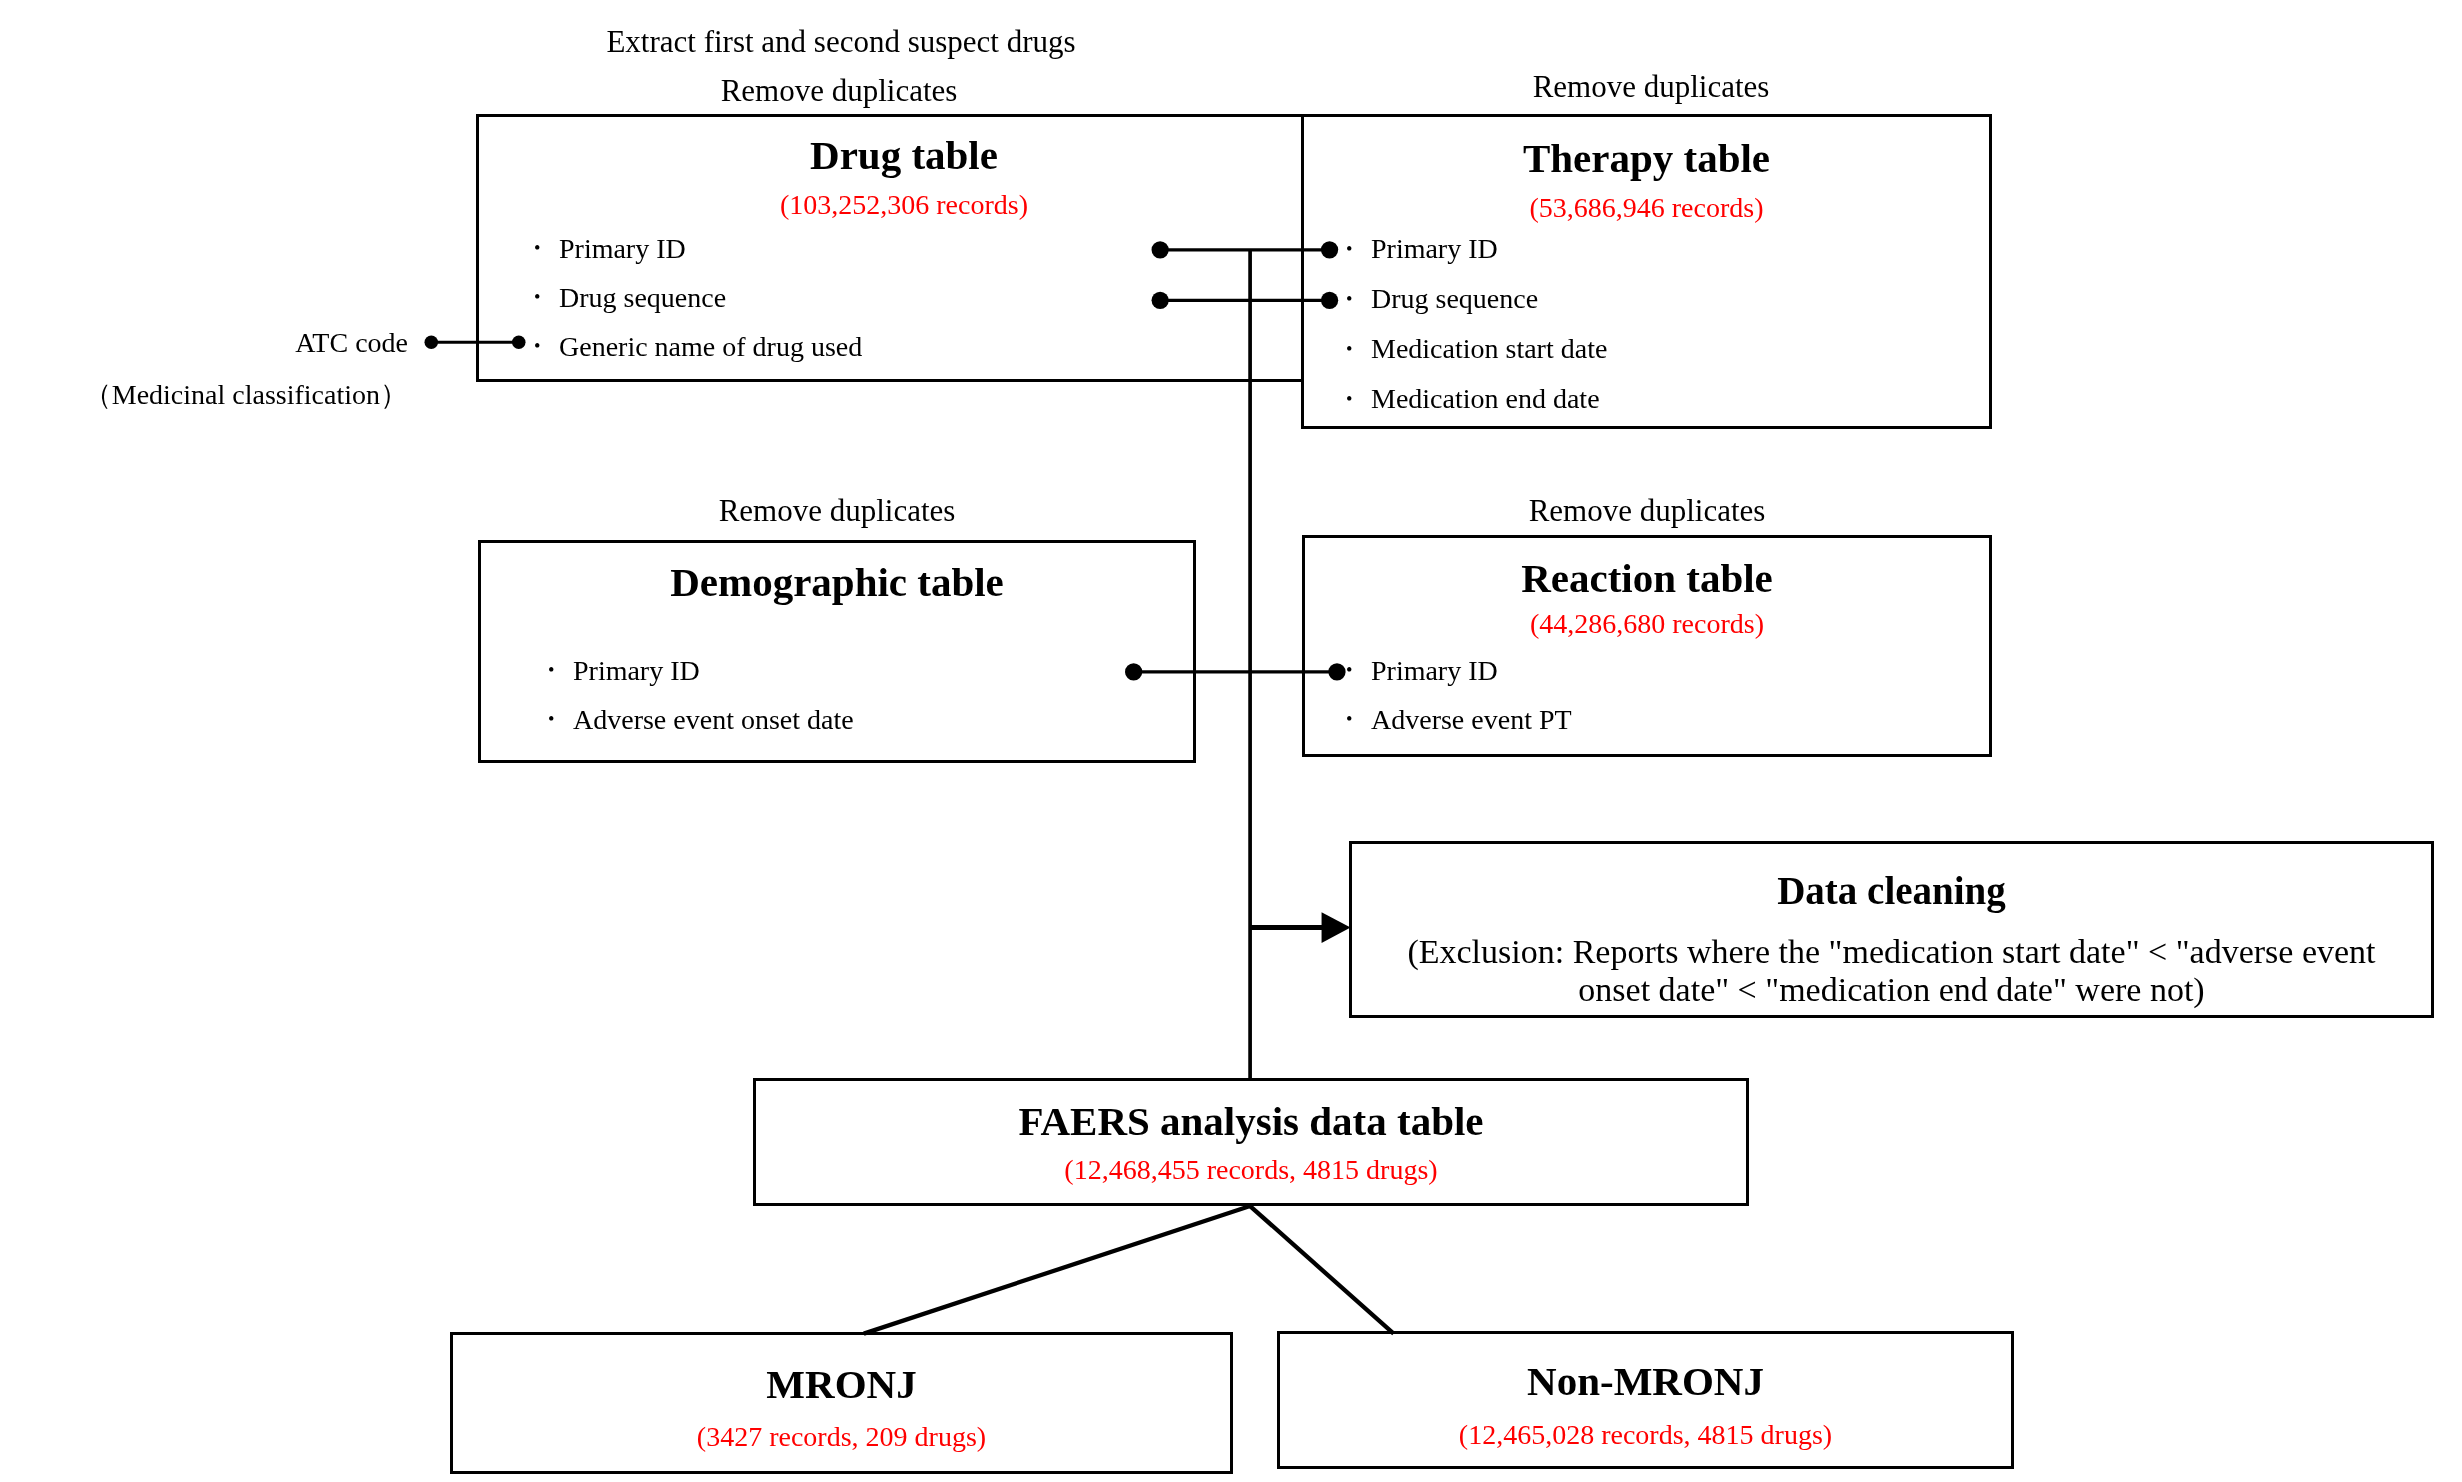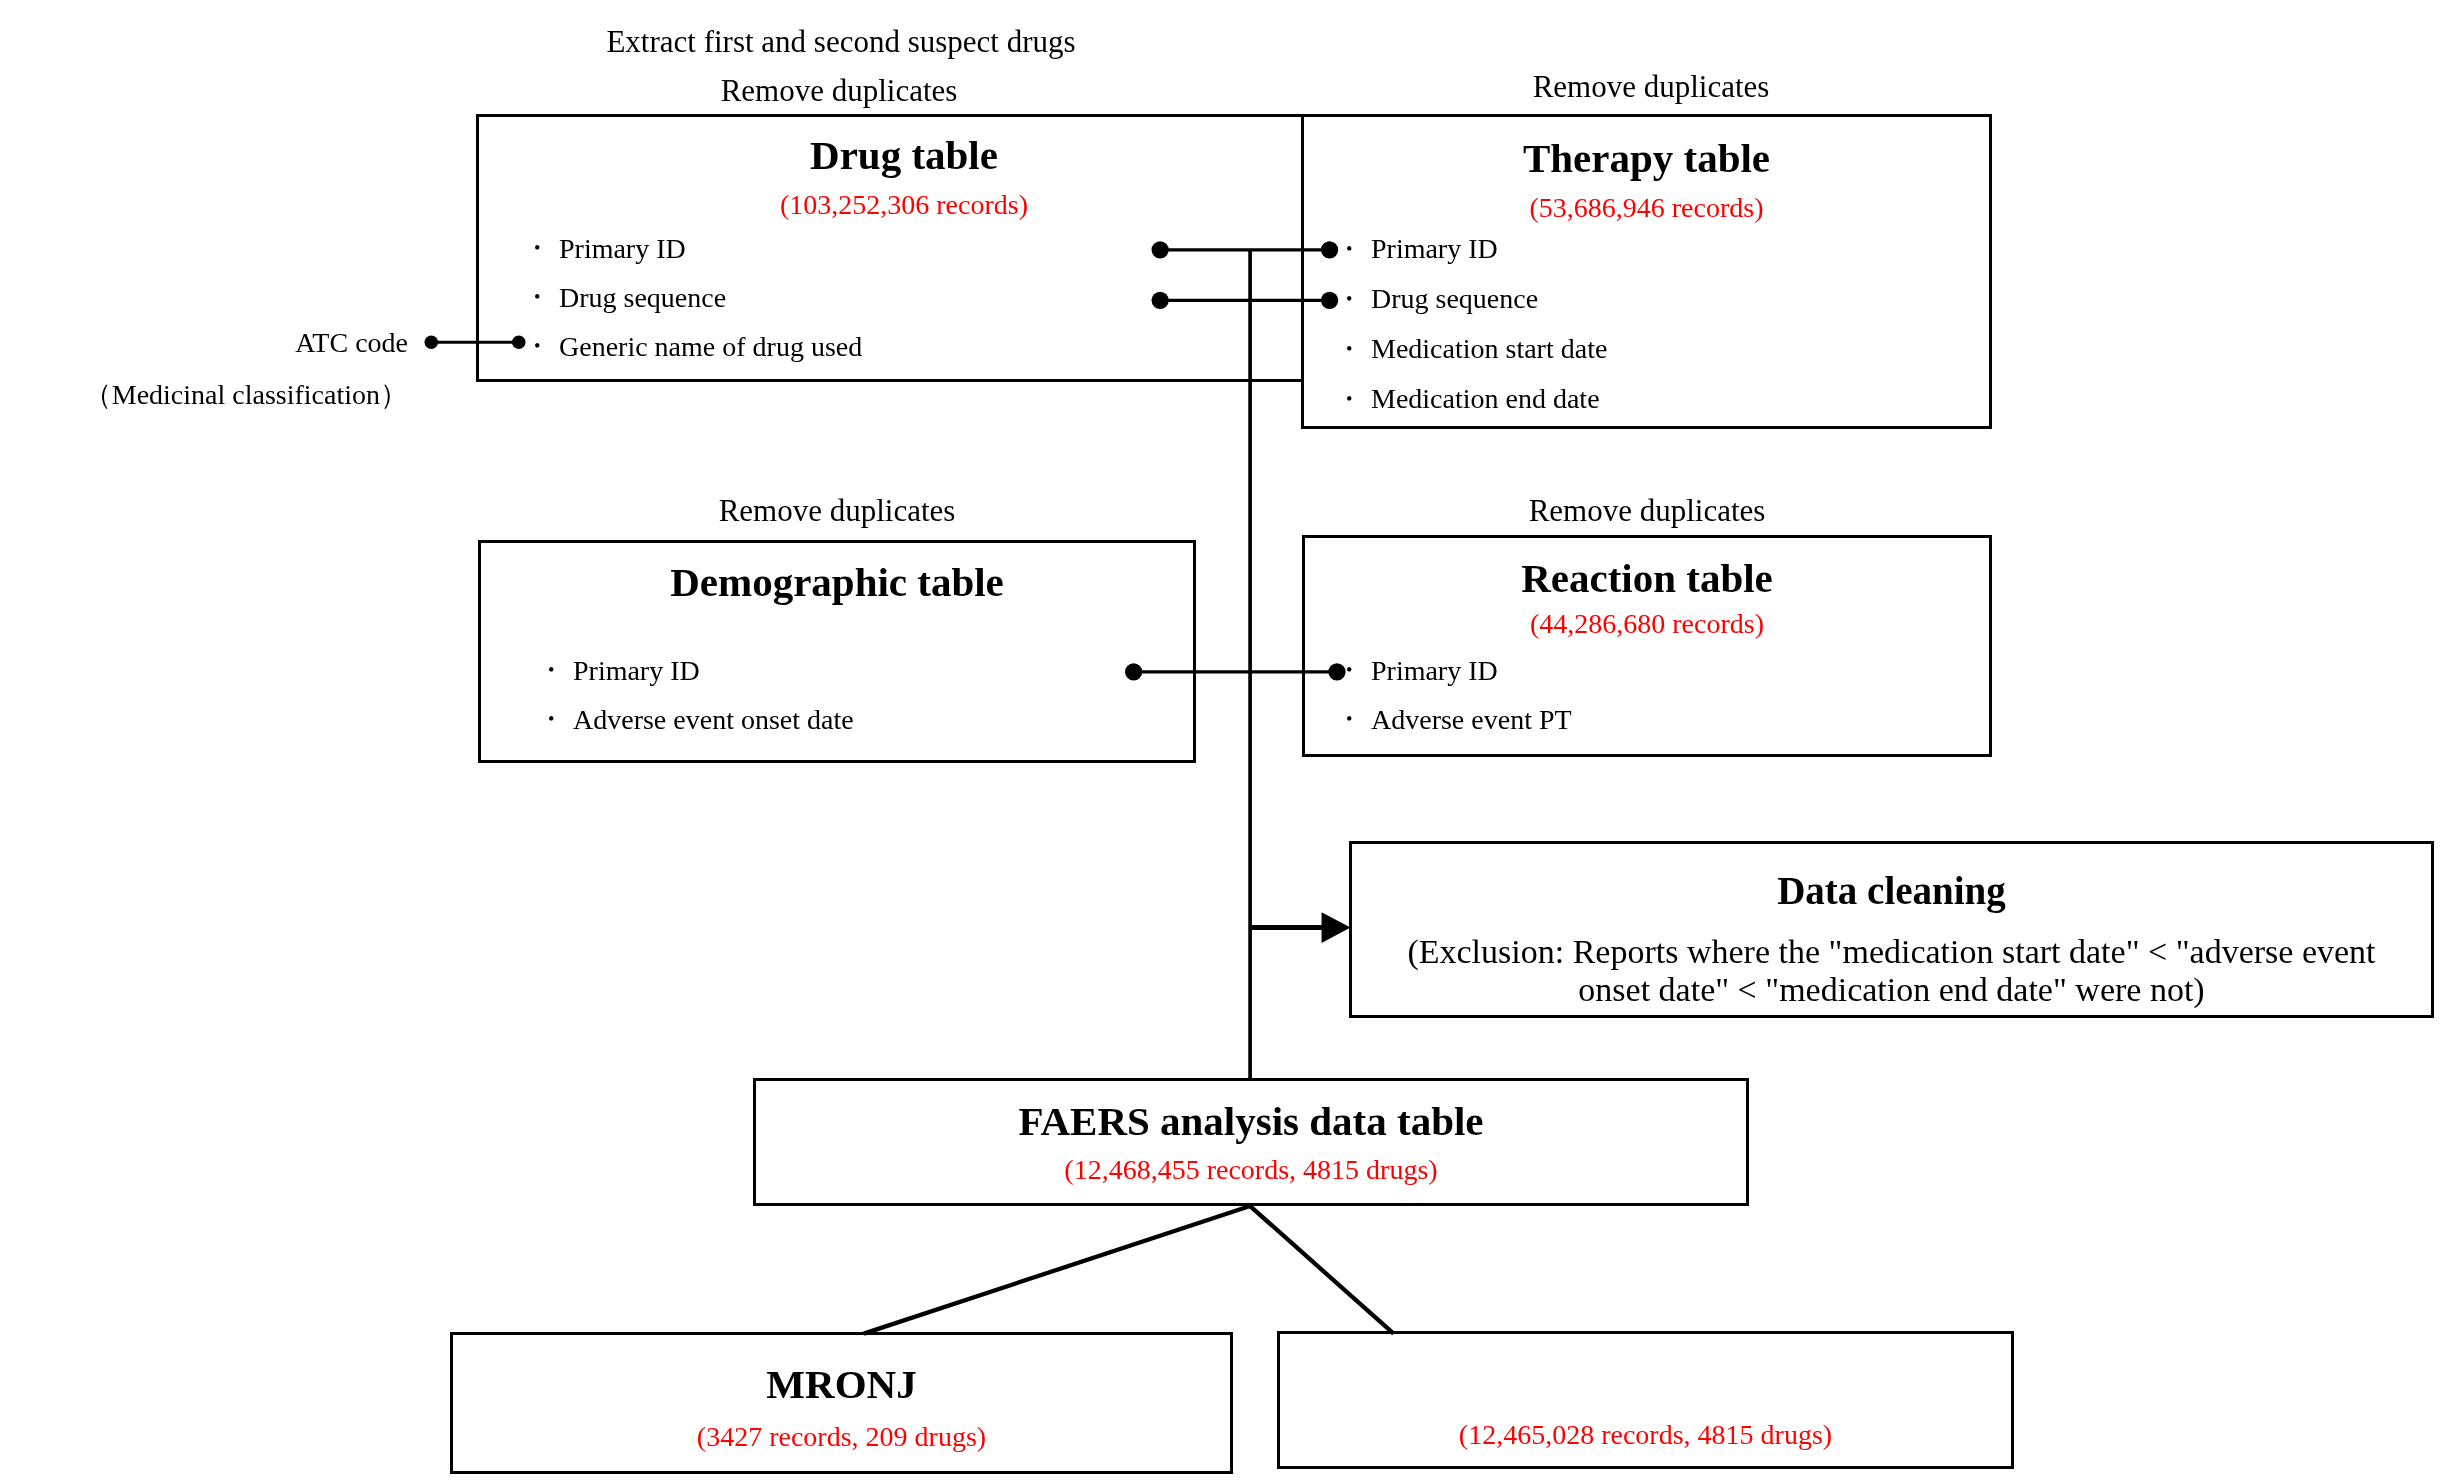--- a/index.html
+++ b/index.html
@@ -110,20 +110,21 @@
     <div class="box-title" style="top:16px">FAERS analysis data table</div>
     <div class="records" style="top:70px">(12,468,455 records, 4815 drugs)</div>
   </div>
 
   <div class="box" style="left:450px;top:1332px;width:783px;height:142px">
     <div class="box-title" style="top:25px">MRONJ</div>
     <div class="records" style="top:83px">(3427 records, 209 drugs)</div>
   </div>
 
   <div class="box" style="left:1277px;top:1331px;width:737px;height:138px">
+    <div class="box-title" style="top:23.4px">Non-MRONJ</div>
     <div class="records" style="top:82px">(12,465,028 records, 4815 drugs)</div>
   </div>
 
   <svg class="overlay" width="2462" height="1483" viewBox="0 0 3996 2406">
 
     <line x1="1883" y1="405" x2="2158" y2="405" stroke="#000" stroke-width="5"></line>
     <circle cx="1883" cy="405" r="14" fill="#000"></circle>
     <circle cx="2158" cy="405" r="14" fill="#000"></circle>
 
     <line x1="1883" y1="487" x2="2158" y2="487" stroke="#000" stroke-width="5"></line>

